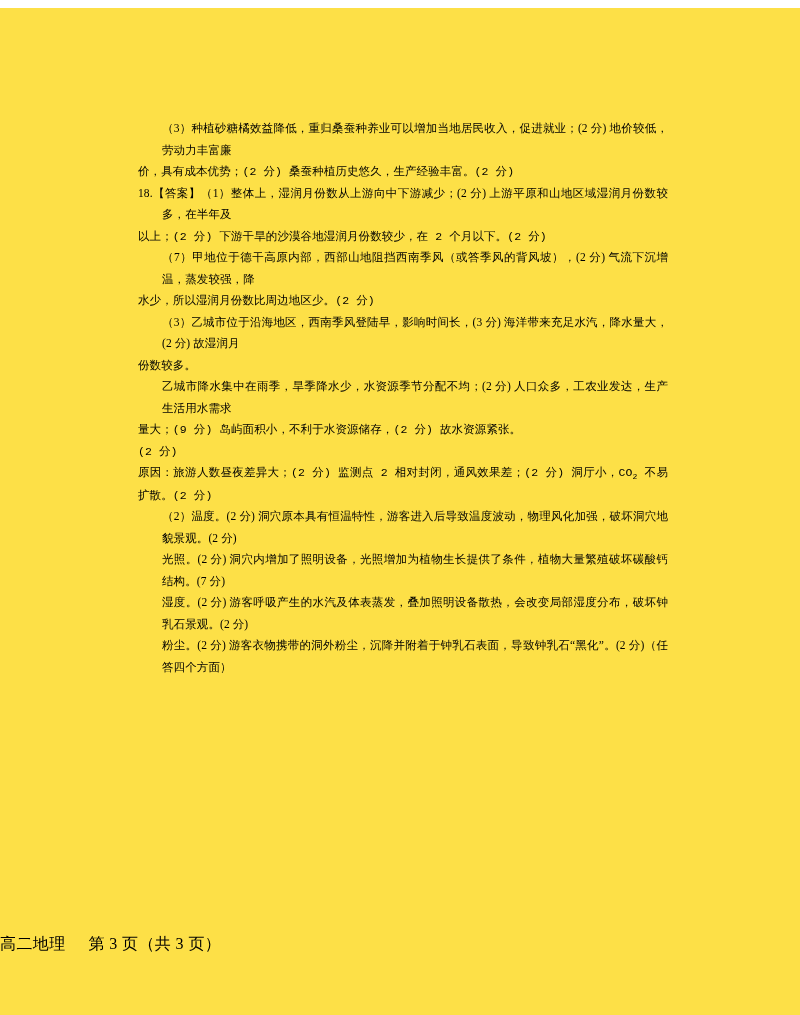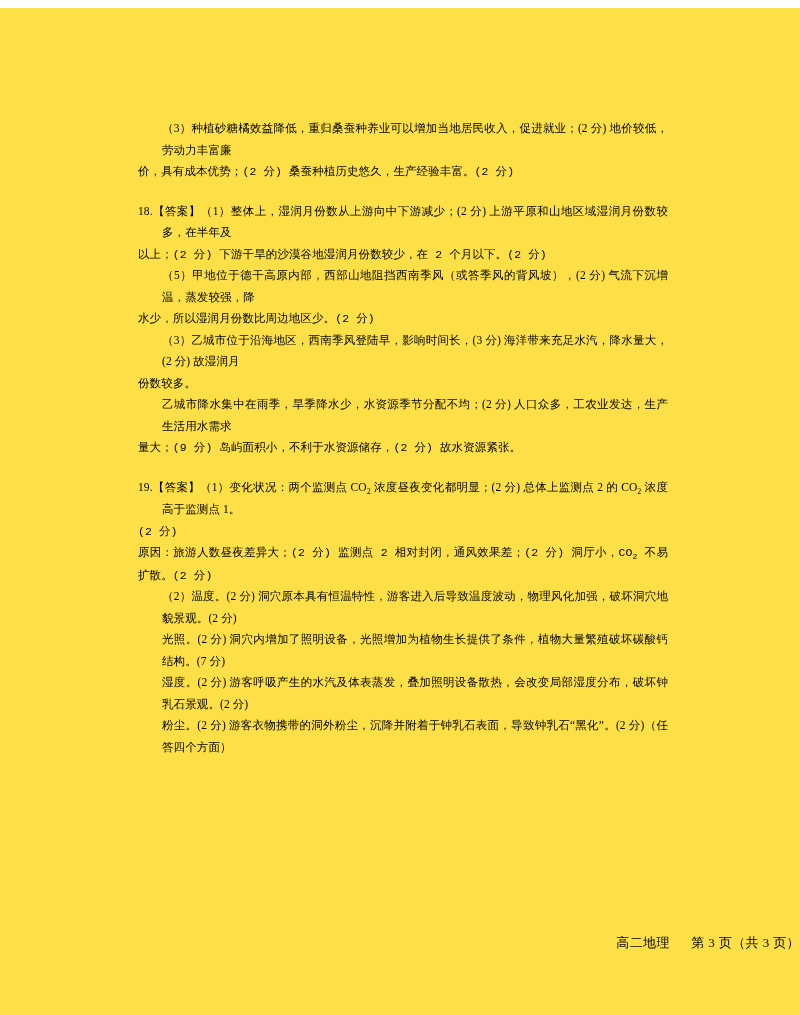--- a/index.html
+++ b/index.html
@@ -31,64 +31,63 @@
   .line-block {
     font-size: 11.5px;
     line-height: 21.5px;
     letter-spacing: 0.1px;
     text-align: justify;
   }
   .para {
     position: relative;
   }
   .noindent { padding-left: 0px; font-family: Liberation Mono, monospace; }
-  .hang { padding-left: 24px; text-indent: -24px; margin-top: 18px; }
+  .hang { padding-left: 24px; text-indent: -24px; }
   .hang2 { padding-left: 24px; text-indent: 0; }
   sub {
     font-size: 8px;
     vertical-align: baseline;
     position: relative;
     top: 3px;
   }
   .footer {
     position: absolute;
     left: 0;
     top: 926px;
     width: 800px;
-    text-align: right;
-    font-size: 13px;
+    text-align: left;
+    font-size: 16px;
     letter-spacing: 0.4px;
     font-family: "Liberation Serif", "DejaVu Serif", serif;
   }
   .footer span { display: inline-block; }
   .footer .f-sep { width: 14px; }
 </style>
 </head>
 <body>
 
 <div class="page">
 
   <div class="content line-block">
 
     <div class="para hang2">（3）种植砂糖橘效益降低，重归桑蚕种养业可以增加当地居民收入，促进就业；(2 分) 地价较低，劳动力丰富廉</div>
     <div class="para noindent">价，具有成本优势；(2 分) 桑蚕种植历史悠久，生产经验丰富。(2 分)</div>
 
     <div class="para hang">18.【答案】（1）整体上，湿润月份数从上游向中下游减少；(2 分) 上游平原和山地区域湿润月份数较多，在半年及</div>
     <div class="para noindent">以上；(2 分) 下游干旱的沙漠谷地湿润月份数较少，在 2 个月以下。(2 分)</div>
 
-    <div class="para hang2">（5）甲地位于德干高原内部，西部山地阻挡西南季风（或答季风的背风坡），(2 分) 气流下沉增温，蒸发较强，降</div>
+    <div class="para hang2">（7）甲地位于德干高原内部，西部山地阻挡西南季风（或答季风的背风坡），(2 分) 气流下沉增温，蒸发较强，降</div>
     <div class="para noindent">水少，所以湿润月份数比周边地区少。(2 分)</div>
 
     <div class="para hang2">（3）乙城市位于沿海地区，西南季风登陆早，影响时间长，(3 分) 海洋带来充足水汽，降水量大，(2 分) 故湿润月</div>
     <div class="para noindent">份数较多。</div>
 
     <div class="para hang2">乙城市降水集中在雨季，旱季降水少，水资源季节分配不均；(2 分) 人口众多，工农业发达，生产生活用水需求</div>
     <div class="para noindent">量大；(9 分) 岛屿面积小，不利于水资源储存，(2 分) 故水资源紧张。</div>
 
-    <div class="para hang">19.【答案】（1）变化状况：两个监测点 CO<sub>2</sub> 浓度昼夜变化都明显；(2 分) 总体上监测点 2 的 CO<sub>2</sub> 浓度高于监测点 1。</div>
     <div class="para noindent">(2 分)</div>
     <div class="para noindent">原因：旅游人数昼夜差异大；(2 分) 监测点 2 相对封闭，通风效果差；(2 分) 洞厅小，CO<sub>2</sub> 不易扩散。(2 分)</div>
 
     <div class="para hang2">（2）温度。(2 分) 洞穴原本具有恒温特性，游客进入后导致温度波动，物理风化加强，破坏洞穴地貌景观。(2 分)</div>
     <div class="para hang2">光照。(2 分) 洞穴内增加了照明设备，光照增加为植物生长提供了条件，植物大量繁殖破坏碳酸钙结构。(7 分)</div>
     <div class="para hang2">湿度。(2 分) 游客呼吸产生的水汽及体表蒸发，叠加照明设备散热，会改变局部湿度分布，破坏钟乳石景观。(2 分)</div>
     <div class="para hang2">粉尘。(2 分) 游客衣物携带的洞外粉尘，沉降并附着于钟乳石表面，导致钟乳石“黑化”。(2 分)（任答四个方面）</div>
 
   </div>
 

